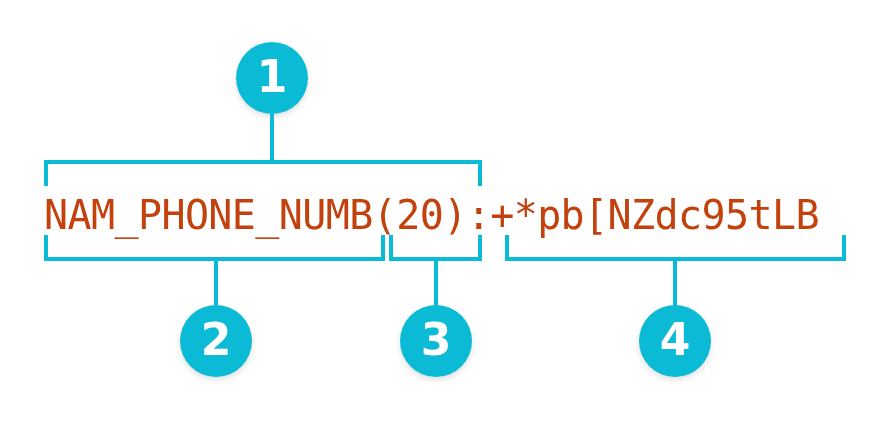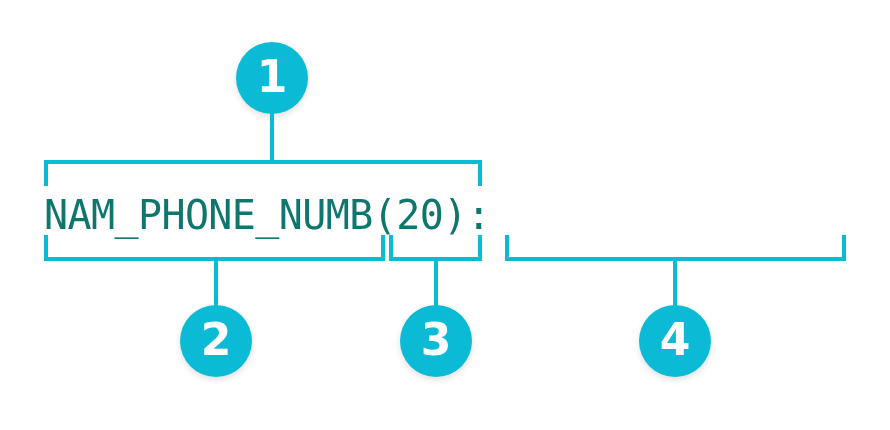--- a/index.html
+++ b/index.html
@@ -24,21 +24,21 @@
     left: 44px;
     top: 184px;
     width: 802px;
     height: 62px;
     display: flex;
     align-items: center;
     white-space: pre;
     font-family: "DejaVu Sans Mono", "Liberation Mono", monospace;
     font-size: 40px;
     letter-spacing: -0.6px;
-    color: #0f766e;
+    color: #c2410c;
     line-height: 1;
   }
   .seg { display: inline-block; }
 
   
   .bracket {
     position: absolute;
     box-sizing: border-box;
     border-style: solid;
     border-color: #0bbbd6;
@@ -90,20 +90,21 @@
   <div class="badge" style="left:236px; top:42px;">
     <span>1</span>
   </div>
   <div class="stem" style="left:270px; top:112px; height:50px;"></div>
   <div class="bracket bracket-top" style="left:44px; top:160px; width:438px; height:26px;"></div>
 
   <div class="code-line">
     <span class="seg">NAM_PHONE_NUMB</span>
     <span class="seg">(20)</span>
     <span class="seg">:</span>
+    <span class="seg">+*pb[NZdc95tLB</span>
   </div>
 
   <div class="bracket bracket-bottom" style="left:44px; top:235px; width:341px; height:26px;"></div>
   <div class="stem" style="left:214px; top:259px; height:48px;"></div>
   <div class="badge" style="left:180px; top:305px;">
     <span>2</span>
   </div>
 
   <div class="bracket bracket-bottom" style="left:389px; top:235px; width:93px; height:26px;"></div>
   <div class="stem" style="left:434px; top:259px; height:48px;"></div>

